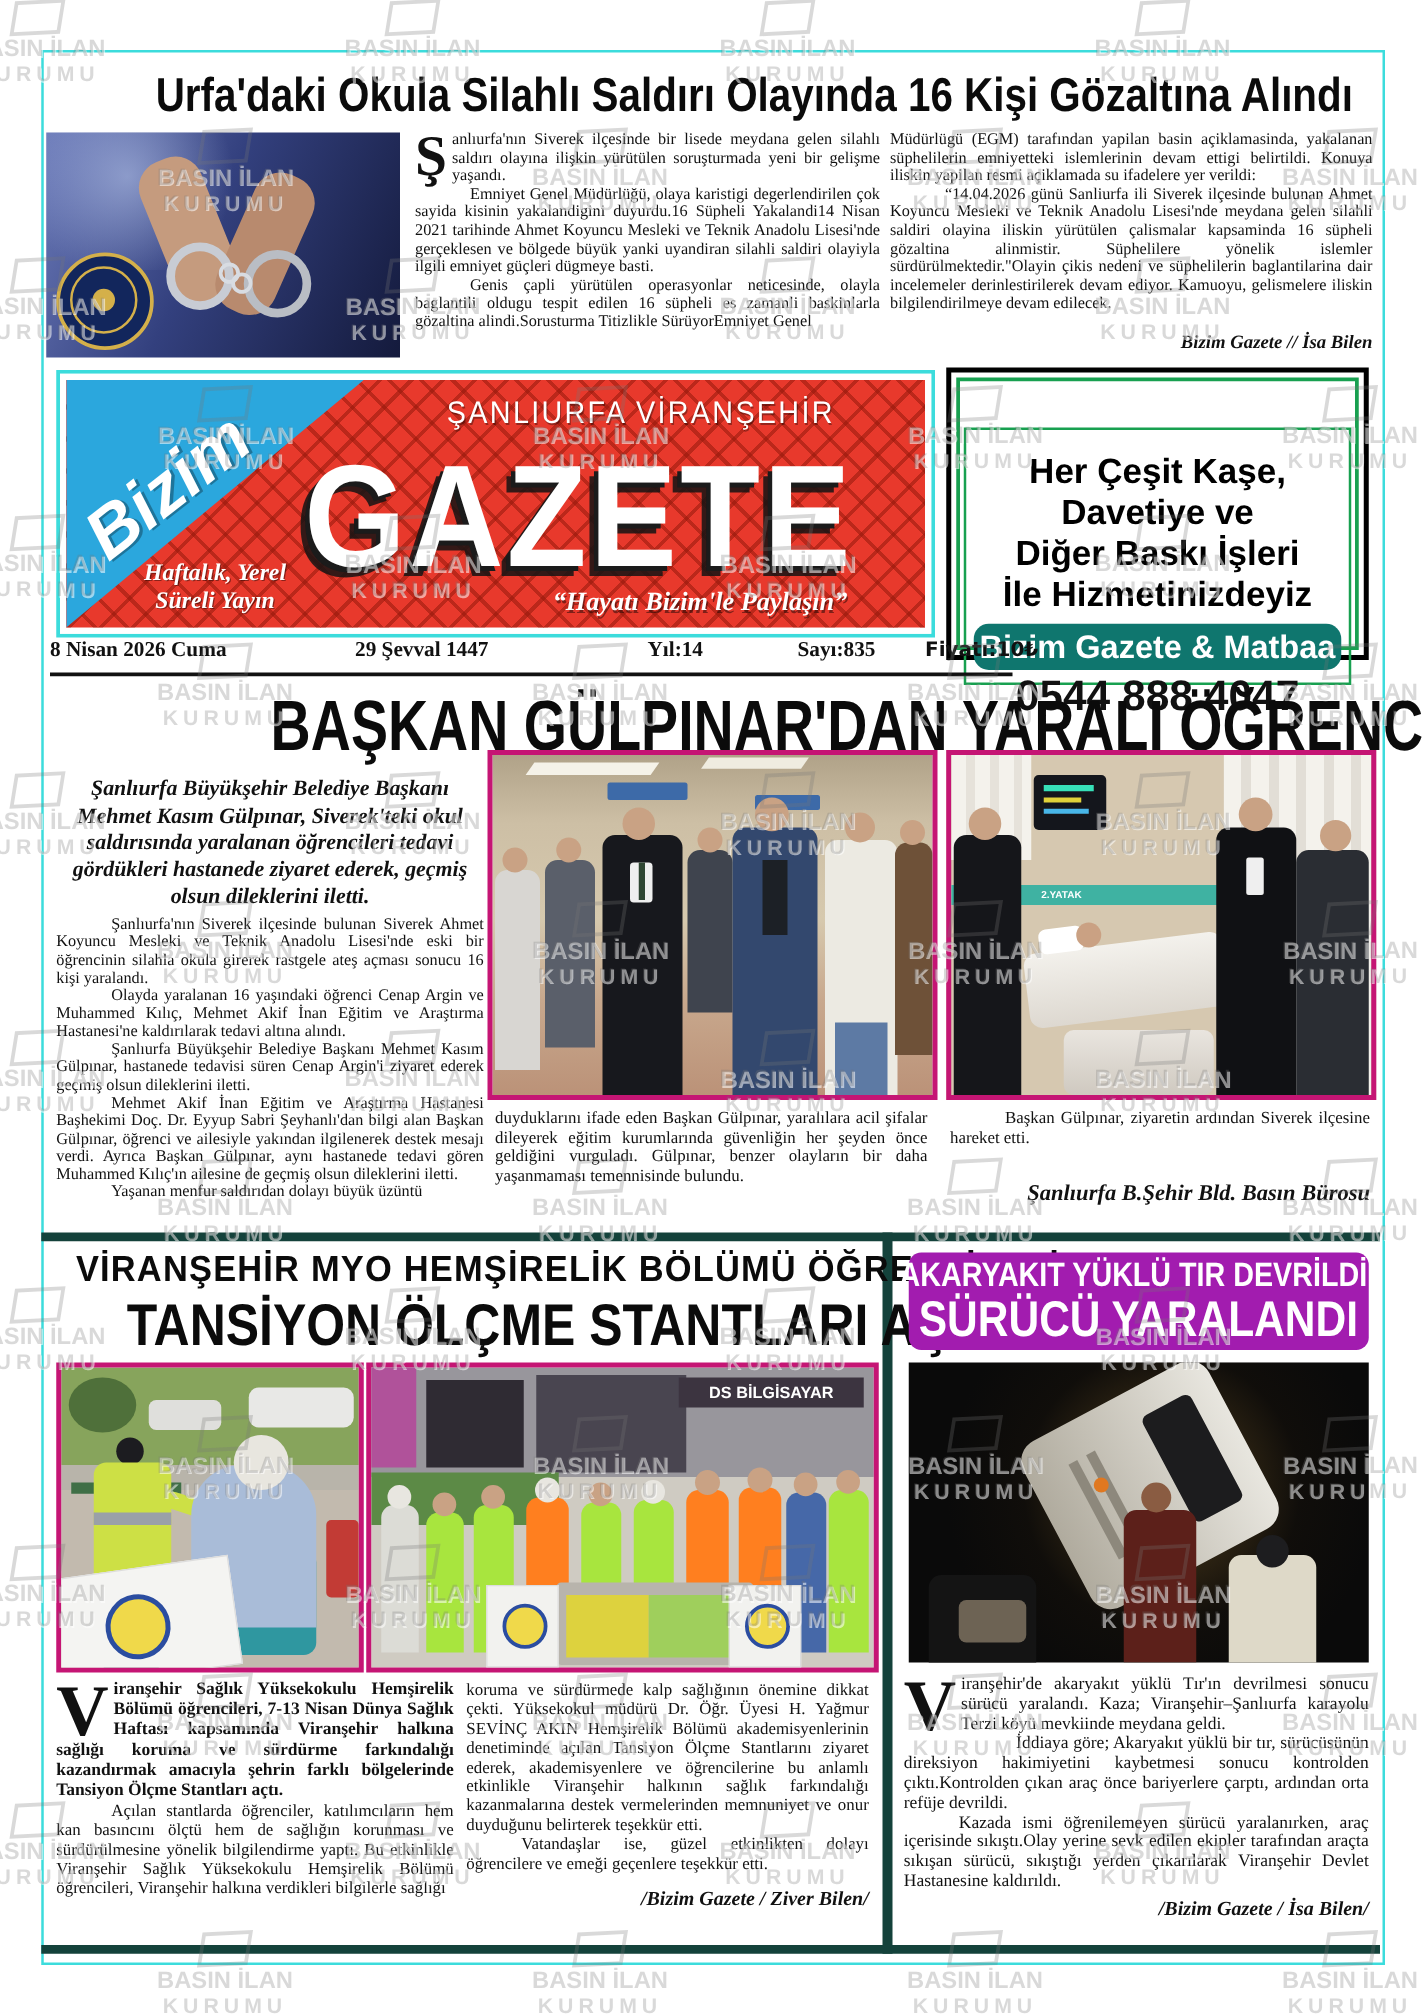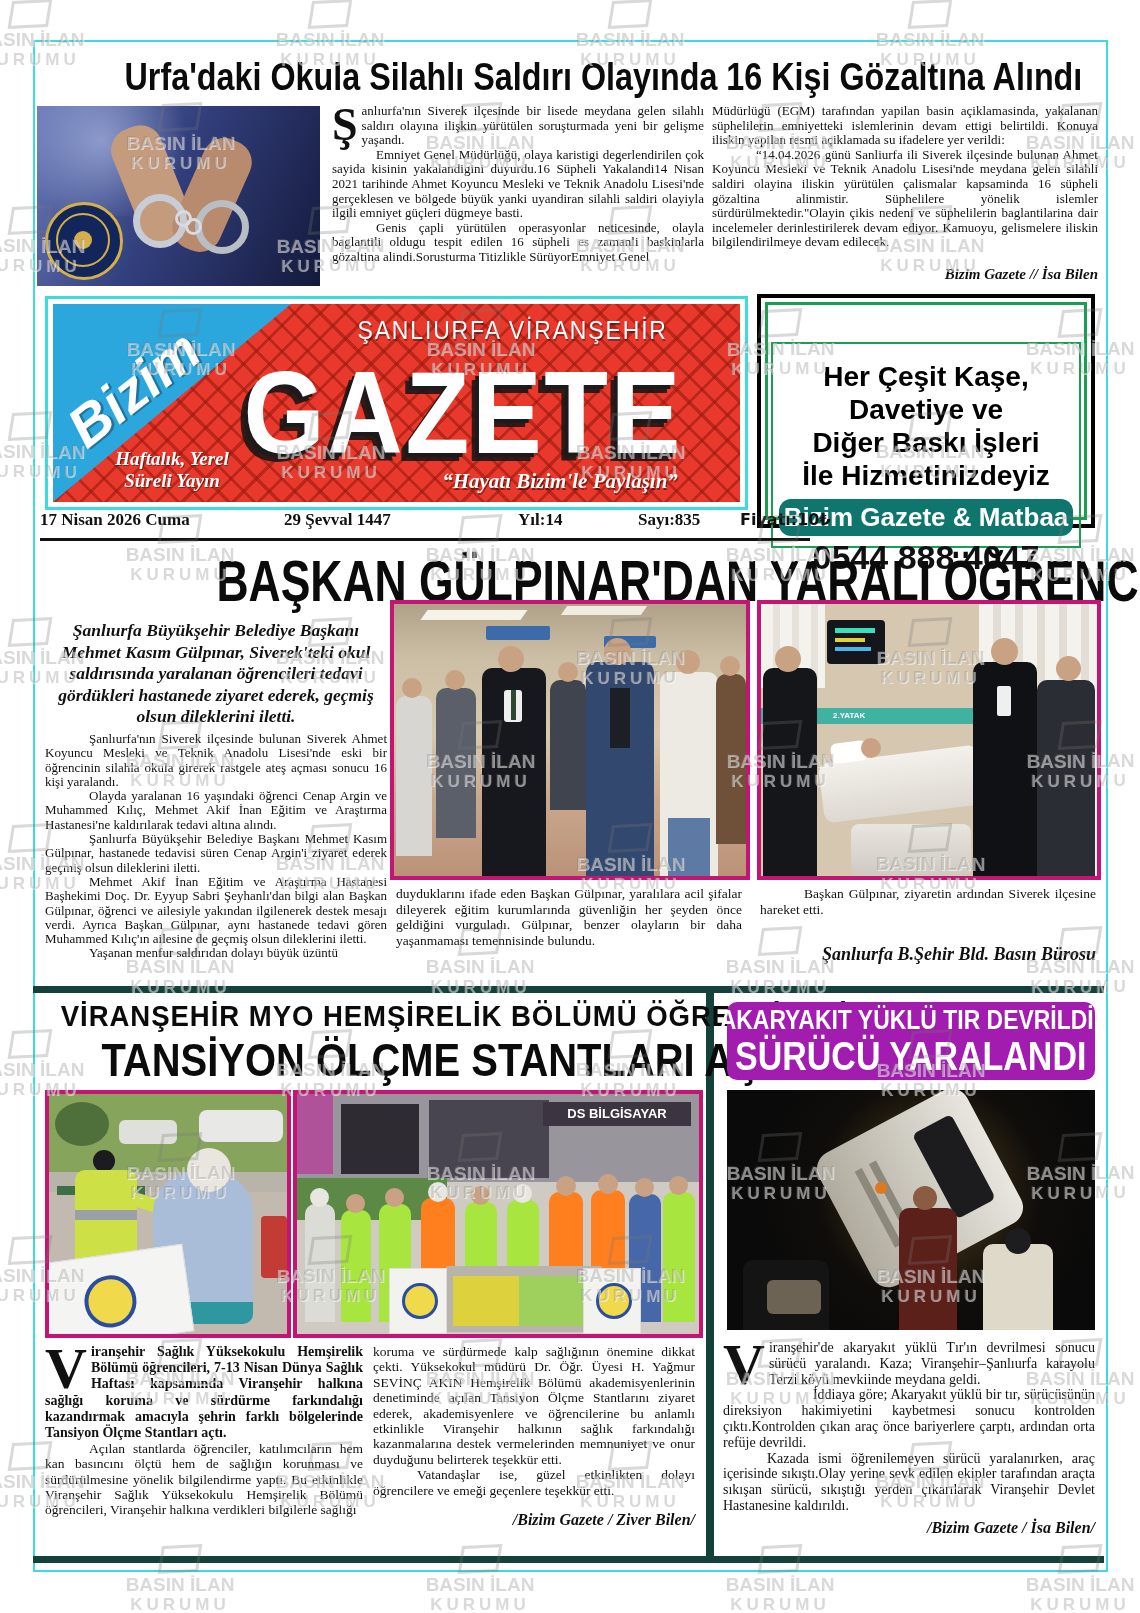--- a/index.html
+++ b/index.html
@@ -105,21 +105,21 @@
         <div class="adline">Davetiye ve</div>
         <div class="adline">Diğer Baskı İşleri</div>
         <div class="adline">İle Hizmetinizdeyiz</div>
         <div style="margin-top:7px;background:#0f766e;color:#fff;width:96%;text-align:center;font-family:Liberation Sans, sans-serif;font-weight:bold;font-size:26px;padding:3px 0;border-radius:12px;">Bizim Gazete &amp; Matbaa</div>
         <div style="font-family:'Liberation Sans',sans-serif;font-weight:bold;font-size:34px;margin-top:2px;">0544 888 4047</div>
       </div>
     </div>
   </div>
 
   <div class="abs" style="left:40px;top:510px;width:770px;height:28px;border-bottom:3px solid #111;font-weight:bold;font-size:17px;">
-    <span class="s" style="left:0;">17 Nisan 2026 Cuma</span>
+    <span class="s" style="left:0;">8 Nisan 2026 Cuma</span>
     <span class="s" style="left:244px;">29 Şevval 1447</span>
     <span class="s" style="left:478px;">Yıl:14</span>
     <span class="s" style="left:598px;">Sayı:835</span>
     <span class="s" style="left:700px;font-family:'DejaVu Sans',sans-serif;font-size:16px;">Fiyatı:10₺</span>
   </div>
 
   <div class="abs hl" style="left:40px;top:548px;width:1060px;font-size:57px;">
     <span class="cx" style="transform:scaleX(.78);">BAŞKAN GÜLPINAR'DAN YARALI ÖĞRENCİLERE ZİYARET</span>
   </div>
 

